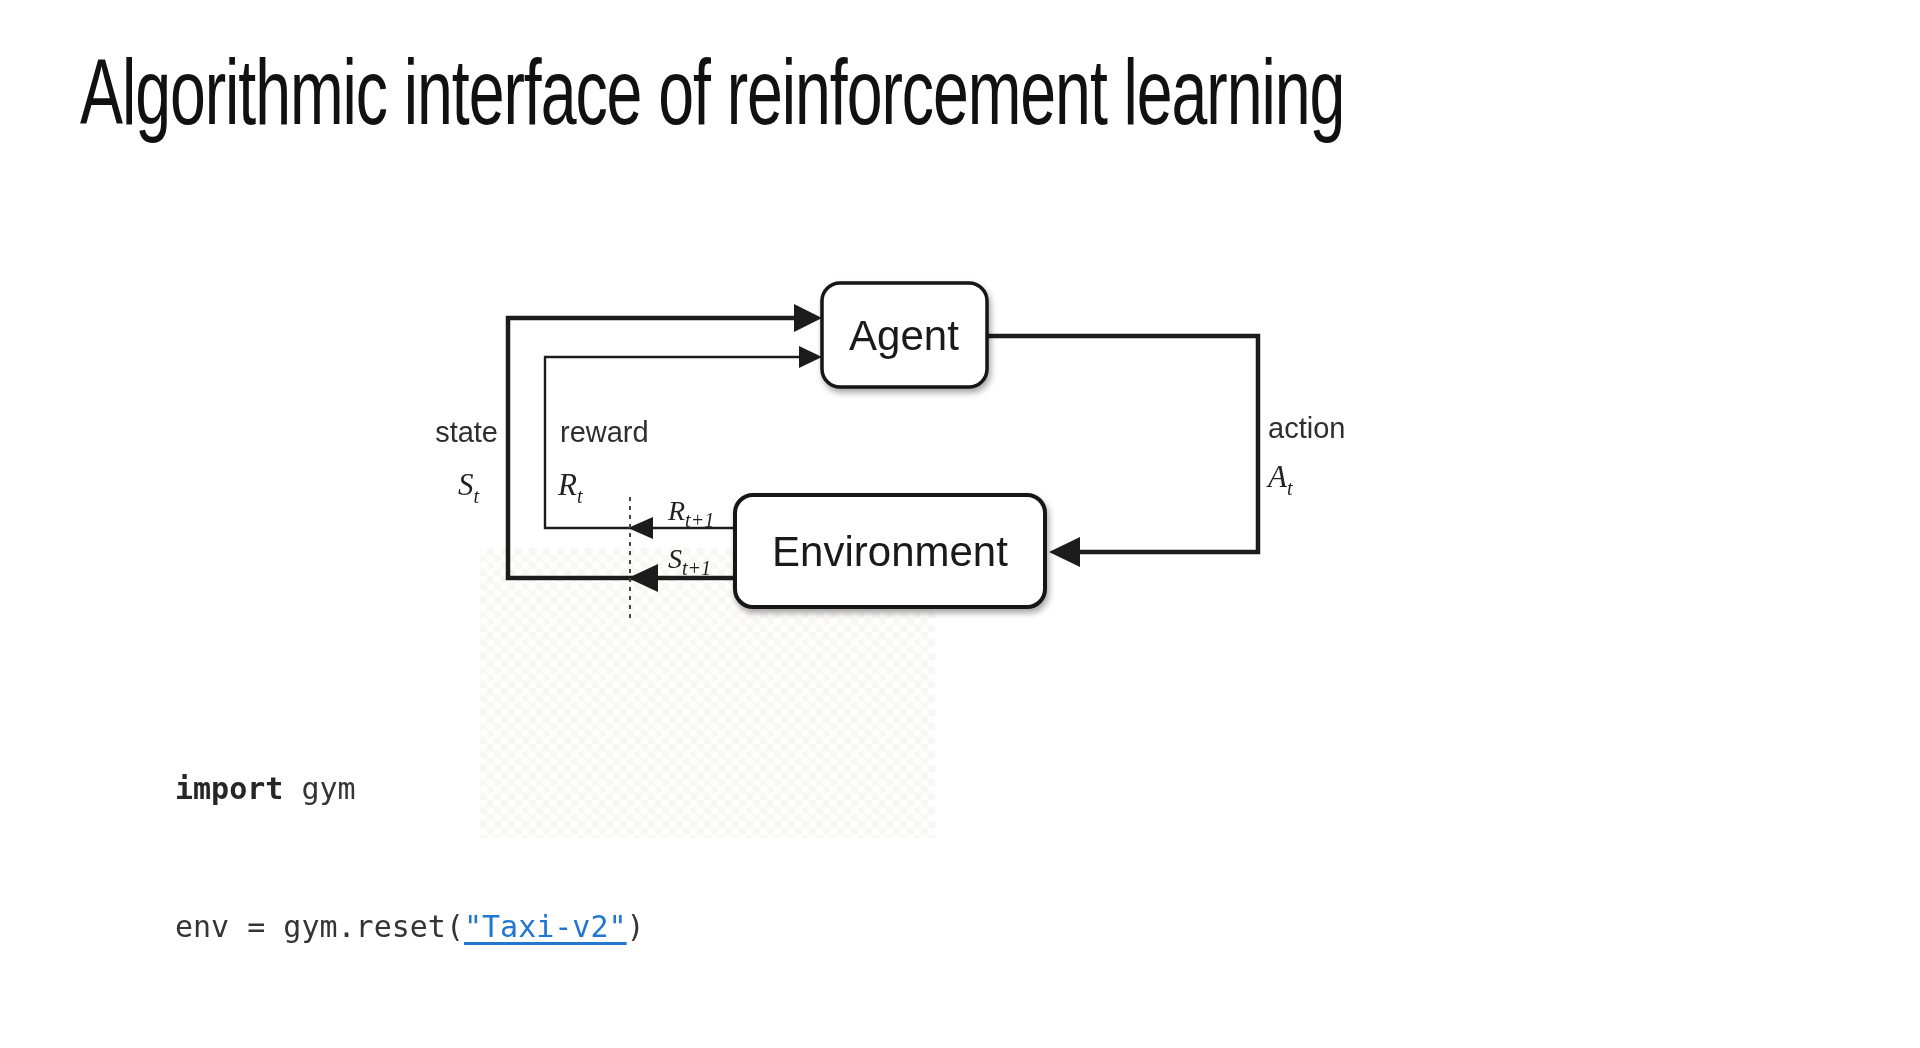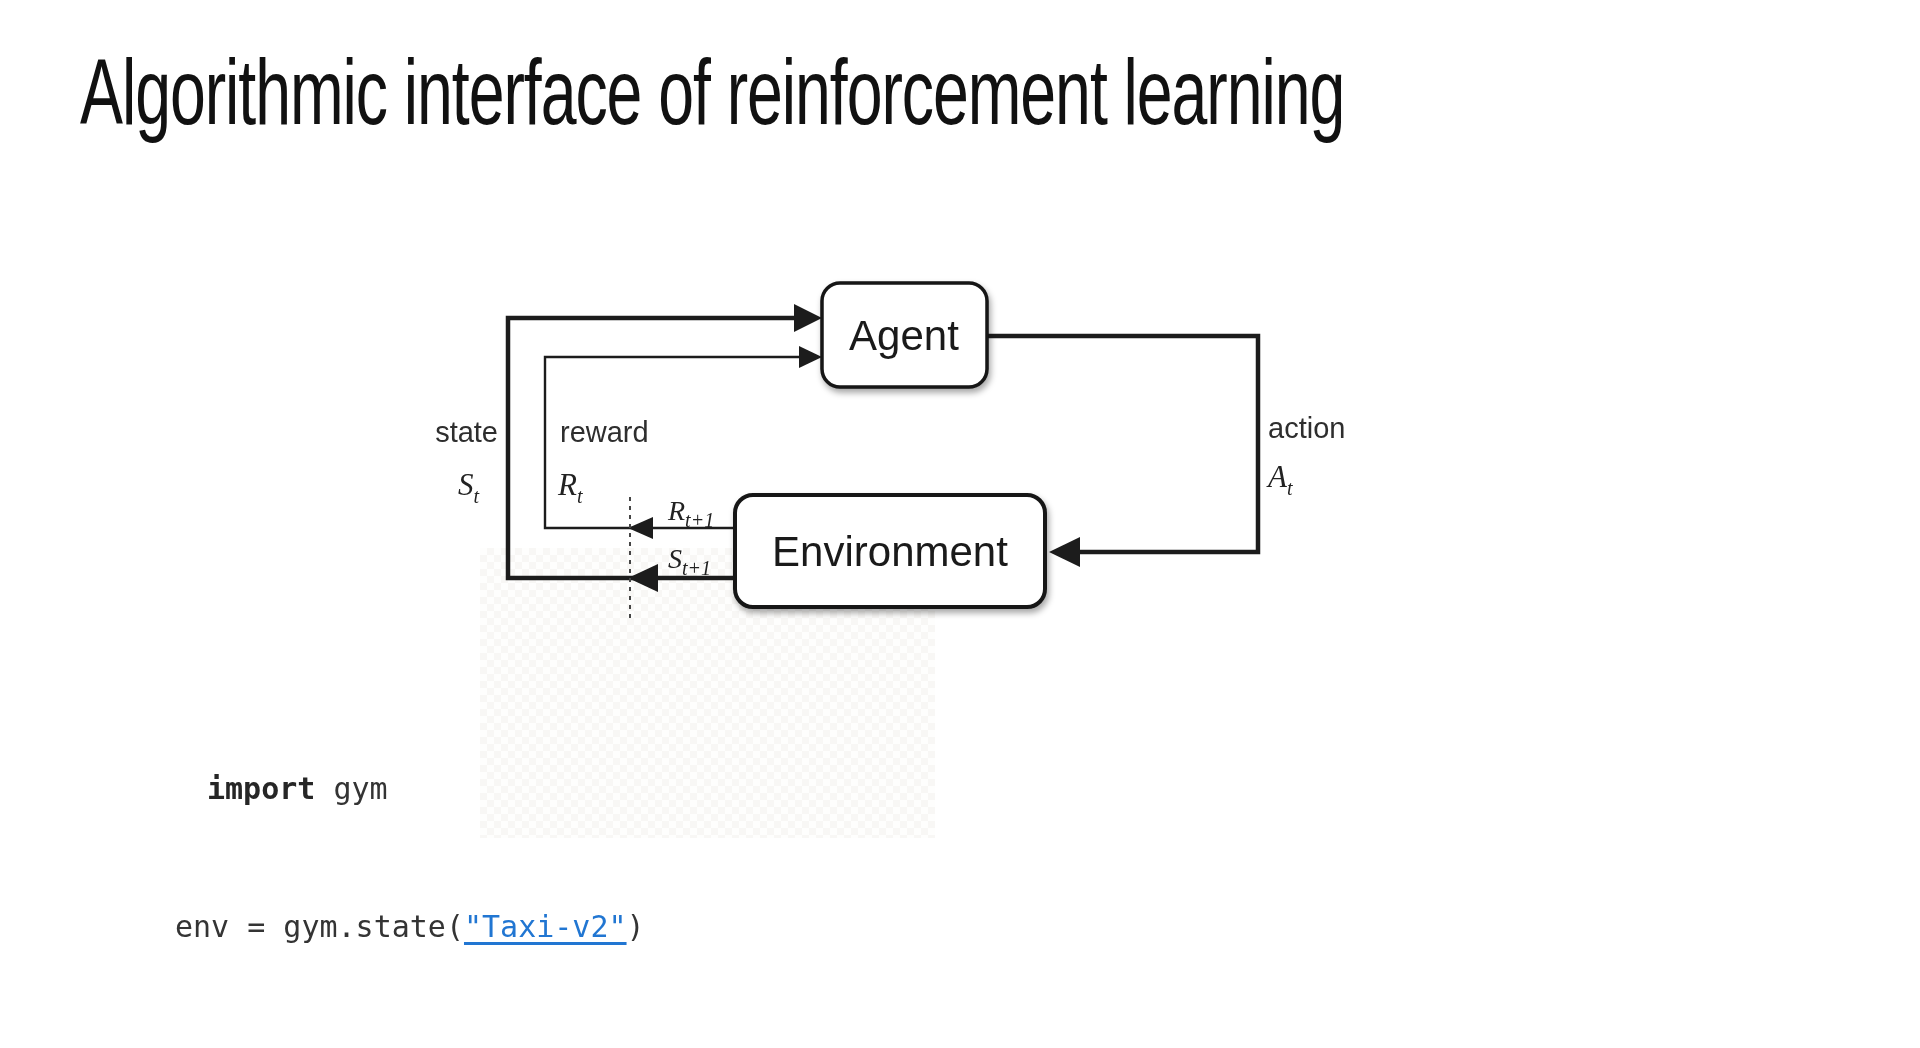--- a/index.html
+++ b/index.html
@@ -25,21 +25,21 @@
   .node-label{font-family:"Liberation Sans",sans-serif;font-size:42px;fill:#1a1a1a;text-anchor:middle;}
   .flow-label{font-family:"Liberation Sans",sans-serif;font-size:29px;fill:#2e2e2e;}
   .math{font-family:"Liberation Serif",serif;font-style:italic;font-size:31px;fill:#222222;}
   .math-sub{font-size:20px;}
   .math-small{font-size:28px;}
   .code{
     position:absolute;left:175px;top:674px;z-index:2;
     font-family:"DejaVu Sans Mono","Liberation Mono",monospace;
     font-size:30px;line-height:46px;color:#343434;white-space:pre;
   }
-  .kw{font-weight:bold;color:#262626;margin-left:32px;}
+  .kw{font-weight:bold;color:#262626;}
   .code a.link{
     color:var(--link-blue,#2176d2);
     text-decoration:underline;text-decoration-thickness:2.5px;text-underline-offset:5px;
     cursor:pointer;
   }
 </style>
 </head>
 <body style="--link-blue: #2176d2; --num-teal: #12948b;">
 
 <h1 class="title">Algorithmic interface of reinforcement learning</h1>
@@ -91,19 +91,19 @@
   <text class="math math-small" x="668" y="520"><tspan>R</tspan><tspan class="math-sub" dy="7">t+1</tspan></text>
   <text class="math math-small" x="668" y="568"><tspan>S</tspan><tspan class="math-sub" dy="7">t+1</tspan></text>
 
   <text class="flow-label" x="1268" y="438">action</text>
   <text class="math" x="1268" y="487"><tspan visibility="hidden">t</tspan></text>
   <text class="math" x="1268" y="487"><tspan>A</tspan><tspan class="math-sub" dy="8">t</tspan></text>
 </svg>
 
 <div class="code">
   <div><span class="kw">import</span><span> gym</span></div>
-  <div><span>env = gym.state(</span><a class="link">"Taxi-v2"</a><span>)</span></div>
+  <div><span>env = gym.reset(</span><a class="link">"Taxi-v2"</a><span>)</span></div>
   <div><span>observation = env.reset()</span></div>
   
   
   
   
 </div>
 
 </body></html>

